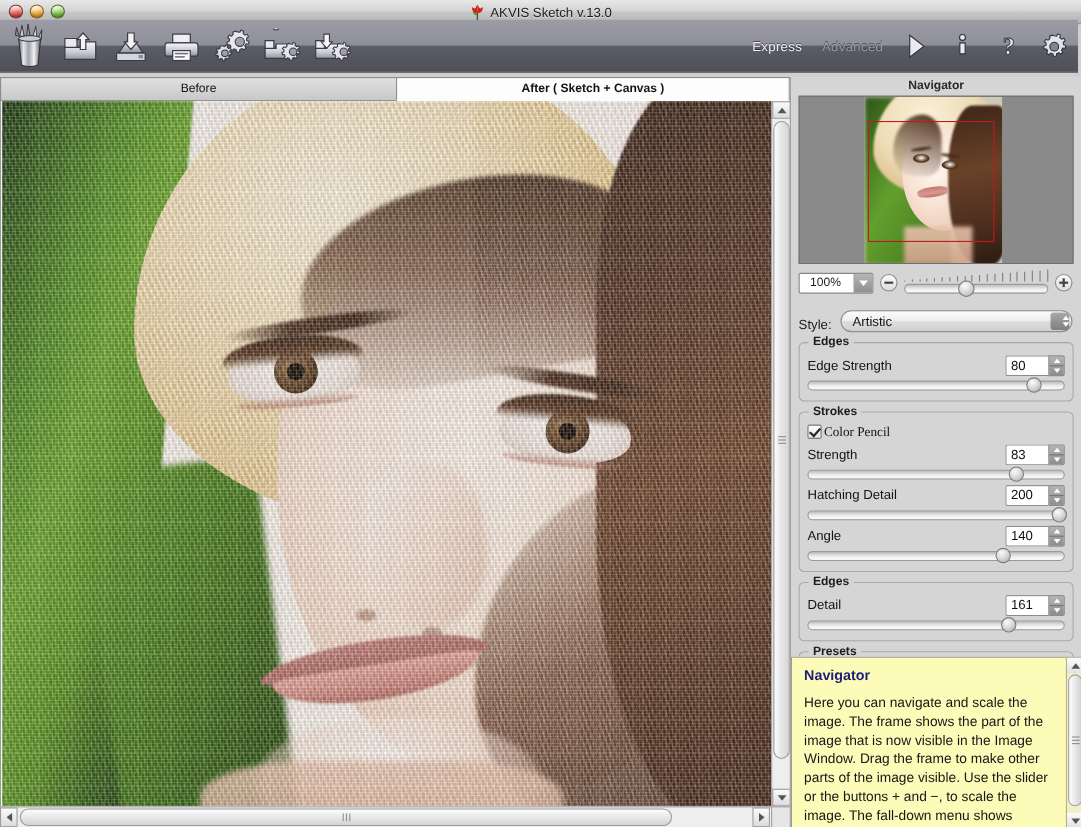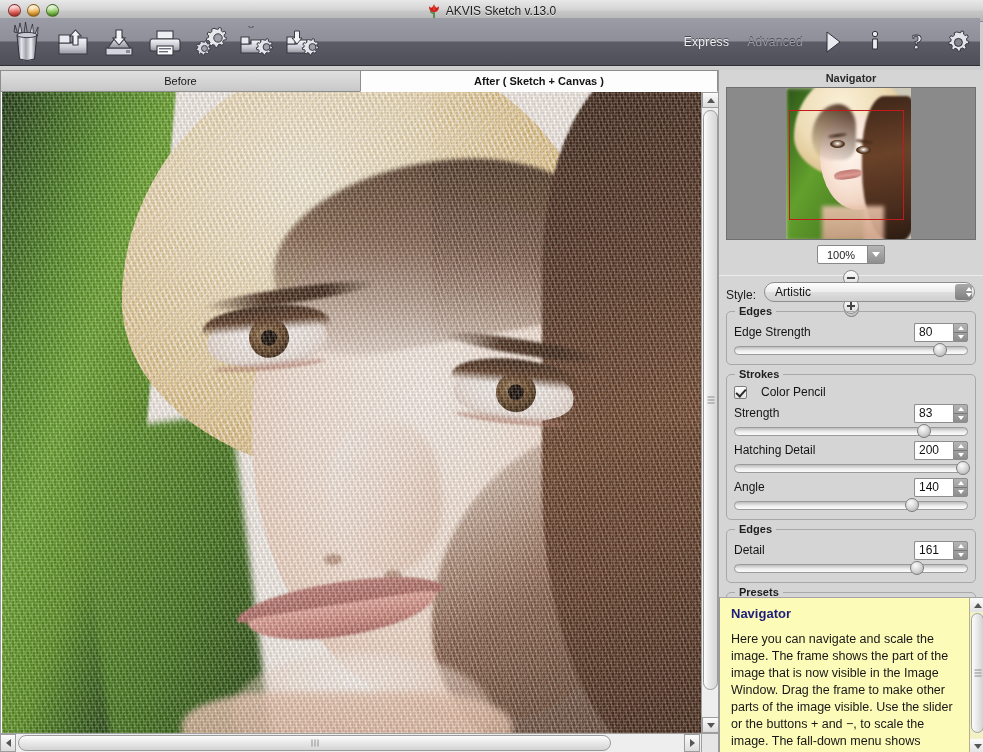--- a/index.html
+++ b/index.html
@@ -328,21 +328,21 @@
   .nav-frame {
     position: absolute; left: 62px; top: 22px;
     width: 115px; height: 110px;
     border: 1px solid #c21a1a;
     box-sizing: border-box;
   }
 
   
   .zoom-row {
     display: flex; align-items: center;
-    height: 24px; margin: 5px 8px 0 7px; gap: 6px; flex-direction: column;
+    height: 24px; margin: 5px 8px 0 7px; gap: 6px;
   }
   .zoom-combo {
     display:flex; align-items:center;
     width: 68px; height: 19px;
     border: 1px solid #888; border-radius: 2px;
     background: #fff; cursor: pointer;
   }
   .zoom-val {
     flex: 1; text-align: center; font-size: 11px; color: #1d1d1d; padding-right: 2px;
   }
@@ -439,21 +439,21 @@
   .ptrack {
     position:absolute; left:0; right:0; top: 3px; height: 9px;
     border:1px solid #9a9a9a; border-radius:5px;
     background: linear-gradient(to bottom, #bcbcbc 0%, #eeeeee 55%, #fbfbfb 100%);
   }
   .pthumb {
     position:absolute; width:14px; height:14px; border-radius:50%; top:0;
     background: radial-gradient(circle at 38% 30%, #fbfbfb 0%, #d6d6d6 50%, #a5a5a5 100%);
     border:1px solid #7d7d7d; cursor:pointer;
   }
-  .checkrow { display:flex; align-items:center; gap:14px; height: 18px; margin-bottom: 2px; }
+  .checkrow { display:flex; align-items:center; gap:2px; height: 18px; margin-bottom: 2px; font-family: Liberation Serif, serif; }
   .chk {
     width: 13px; height: 13px; border: 1px solid #7d7d7d; border-radius: 2px;
     background: linear-gradient(to bottom, #fdfdfd, #e4e4e4);
     position: relative; cursor: pointer; flex: none;
   }
   .chk.checked::after {
     content: ""; position: absolute; left: 3px; top: 0px;
     width: 4px; height: 8px; border: solid #2a2a2a; border-width: 0 2px 2px 0;
     transform: rotate(42deg);
   }

